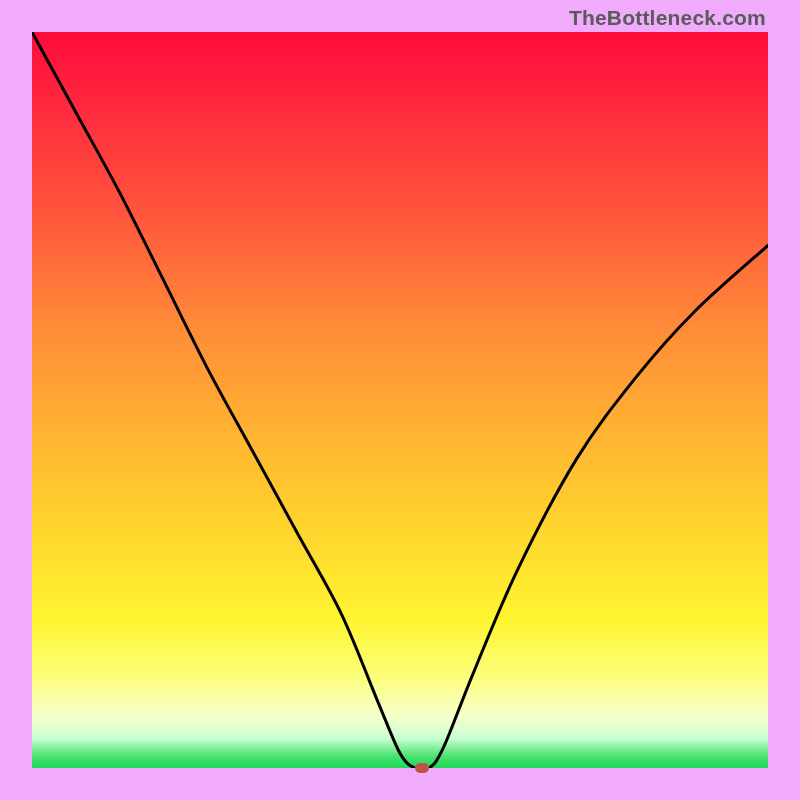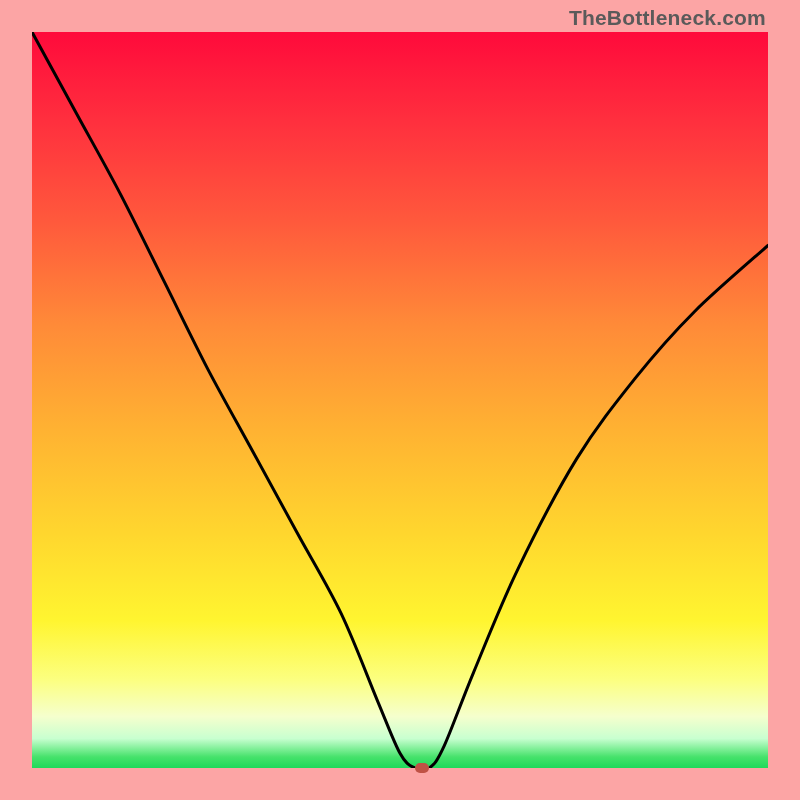--- a/index.html
+++ b/index.html
@@ -8,21 +8,21 @@
     width: 800px;
     height: 800px;
     overflow: hidden;
     background: #000;
     font-family: Arial, Helvetica, sans-serif;
   }
   .frame {
     position: relative;
     width: 800px;
     height: 800px;
-    background: #fca5a5;
+    background: #f0abfc;
   }
   .plot-area {
     position: absolute;
     left: 32px;
     top: 32px;
     width: 736px;
     height: 736px;
     background: linear-gradient(to bottom,
       #ff0a3b 0%,
       #ff2f3e 12%,

